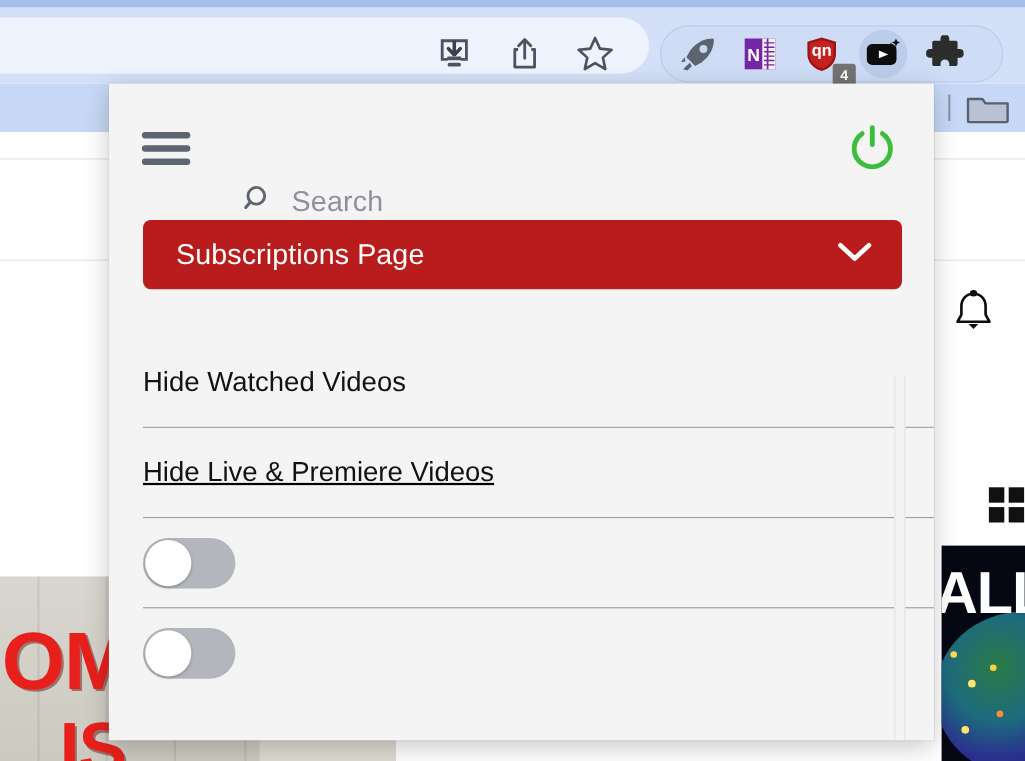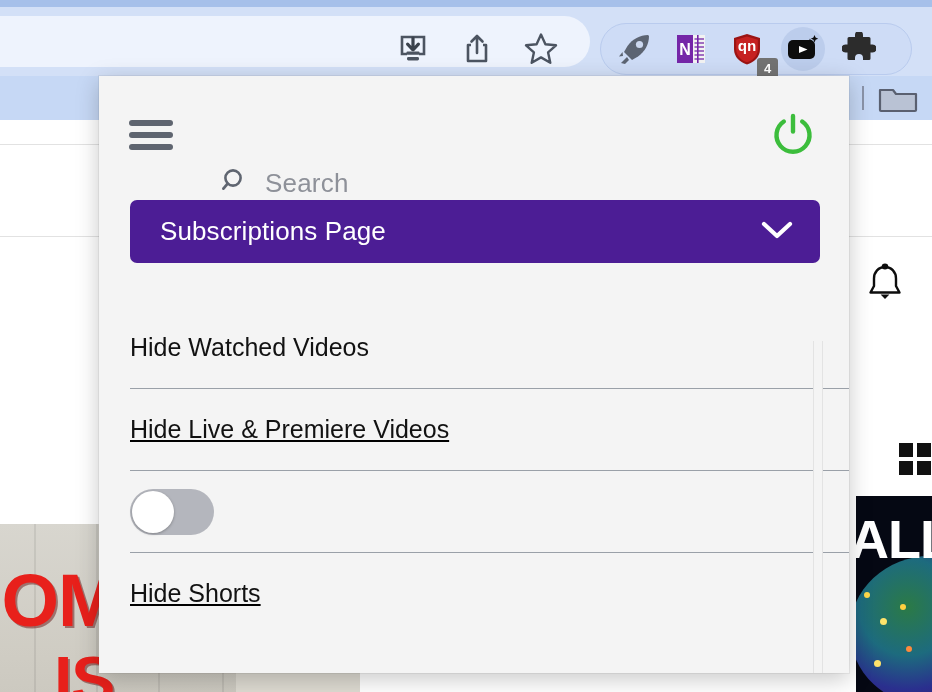--- a/index.html
+++ b/index.html
@@ -106,21 +106,21 @@
     position: absolute; left: 122px; top: 38px; width: 560px; height: 42px;
     display: flex; align-items: center; gap: 16px; margin-top: 48px;
   }
   .search-text {
     font-size: 26px; color: #8e9199; letter-spacing: .2px;
   }
   .power-btn { position: absolute; left: 670px; top: 34px; width: 48px; height: 48px; }
 
   .dropdown {
     position: absolute; left: 31px; top: 124px; width: 690px; height: 63px;
-    background: #4c1d95; border-radius: 7px;
+    background: #b91c1c; border-radius: 7px;
     display: flex; align-items: center; padding: 0 26px 0 30px;
     justify-content: space-between; cursor: pointer;
   }
   .dropdown-label { color: #fff; font-size: 26px; letter-spacing: .1px; }
 
   .options { position: absolute; left: 0; top: 230px; width: 902px; }
   .opt-row {
     position: relative; margin: 0 31px; height: 82px;
     display: flex; align-items: center; justify-content: space-between;
   }
@@ -330,21 +330,20 @@
         </span>
       </div>
 
       <div class="opt-row">
         <span class="toggle">
           <span class="knob"></span>
         </span>
       </div>
 
       <div class="opt-row">
-        <span class="opt-label">Hide Shorts</span>
         <span class="toggle">
           <span class="knob"></span>
         </span>
       </div>
 
     </div>
 
     <div class="popup-scrollbar"></div>
   </div>
 

